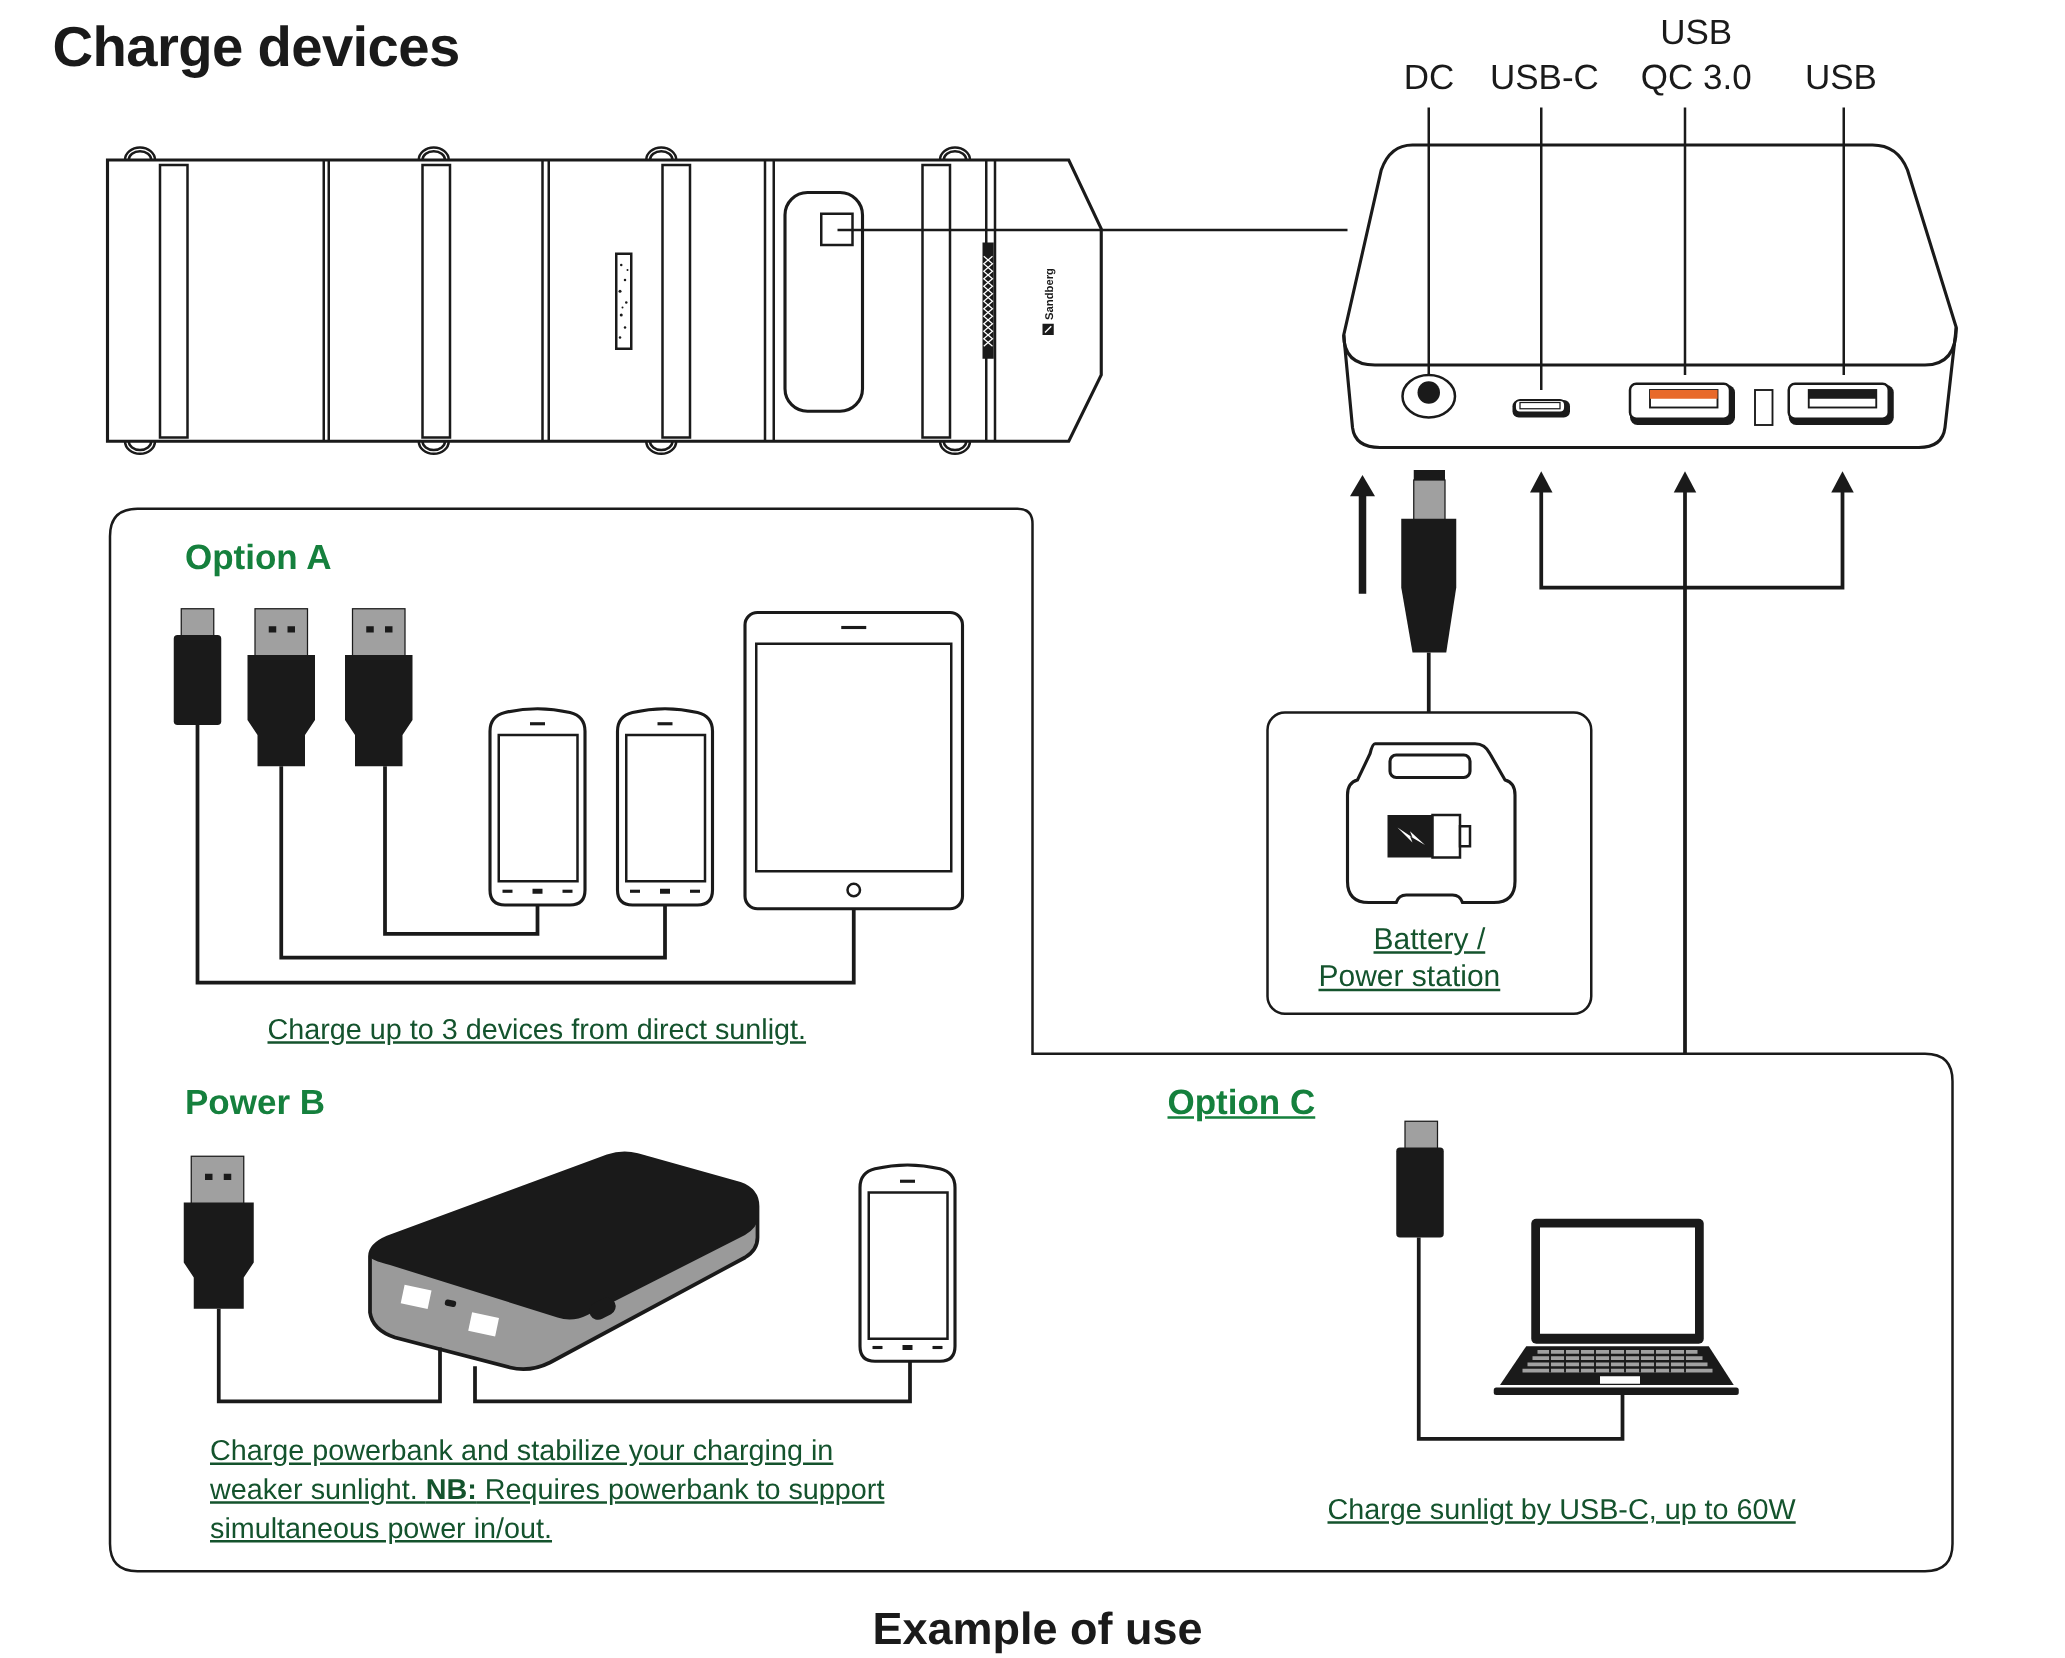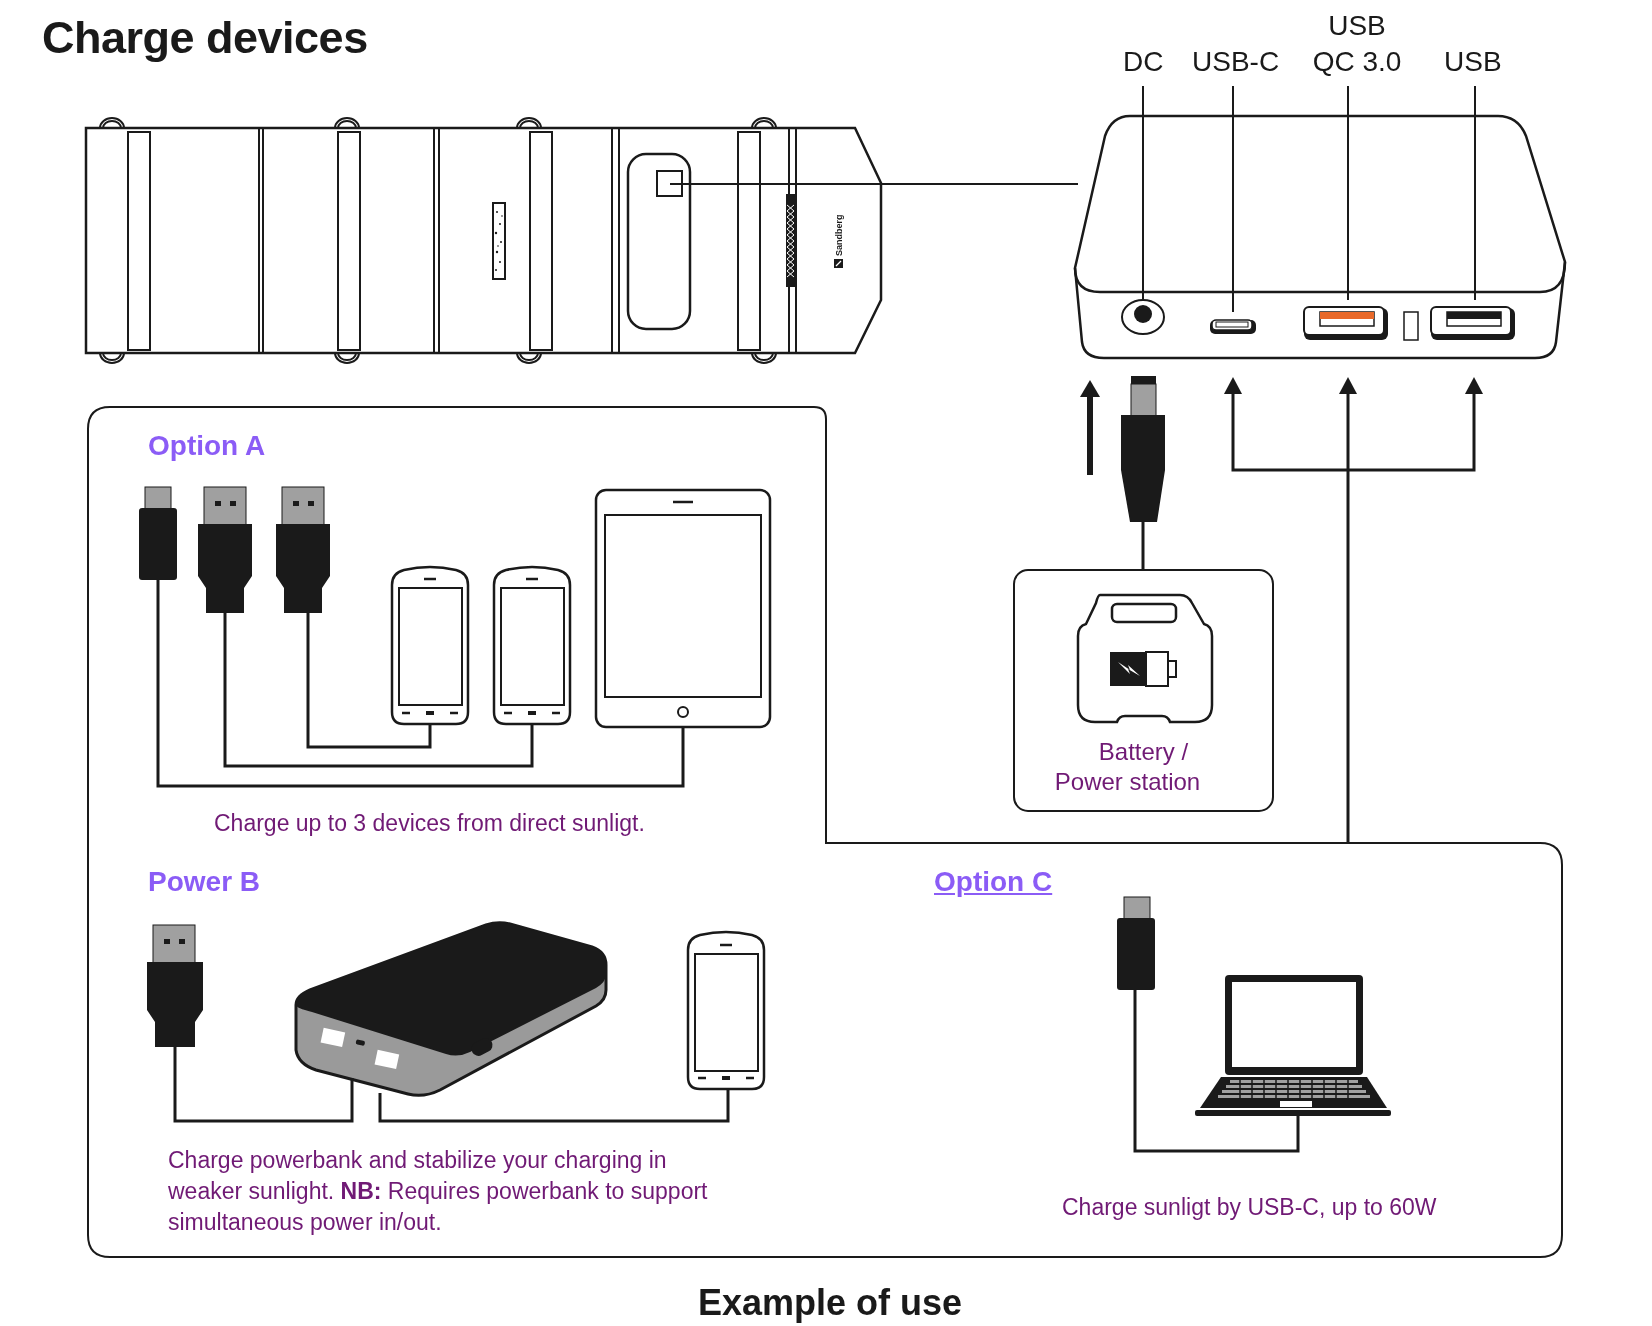--- a/index.html
+++ b/index.html
@@ -3,22 +3,22 @@
 <meta charset="utf-8">
 <style>
   html, body { margin: 0; padding: 0; background: #ffffff; }
   body { width: 1652px; height: 1326px; position: relative; overflow: hidden;
          font-family: "Liberation Sans", sans-serif; color: #1a1a1a; }
   .title { position: absolute; left: 42px; top: 12px; font-size: 45px; font-weight: bold;
            letter-spacing: -0.5px; color: #1a1a1a; }
   .footer-title { position: absolute; left: 0; width: 1660px; top: 1282px; text-align: center;
            font-size: 36px; font-weight: bold; color: #1a1a1a; }
   .port-label { position: absolute; font-size: 28px; color: #1a1a1a; text-align: center; white-space: nowrap; }
-  .opt-head { position: absolute; font-size: 28px; font-weight: bold; color: #8b5cf6; }
-  .caption { position: absolute; font-size: 23px; color: #701a75; line-height: 31px; }
+  .opt-head { position: absolute; font-size: 28px; font-weight: bold; color: #15803d; }
+  .caption { position: absolute; font-size: 23px; color: #14532d; line-height: 31px; text-decoration: underline; }
   .caption b { font-weight: bold; }
   svg.diagram { position: absolute; left: 0; top: 0; }
   .center { text-align: center; }
 </style>
 </head>
 <body>
 
 <div class="title">Charge devices</div>
 
 <div class="port-label" style="left:1123px; top:46px;">DC</div>

